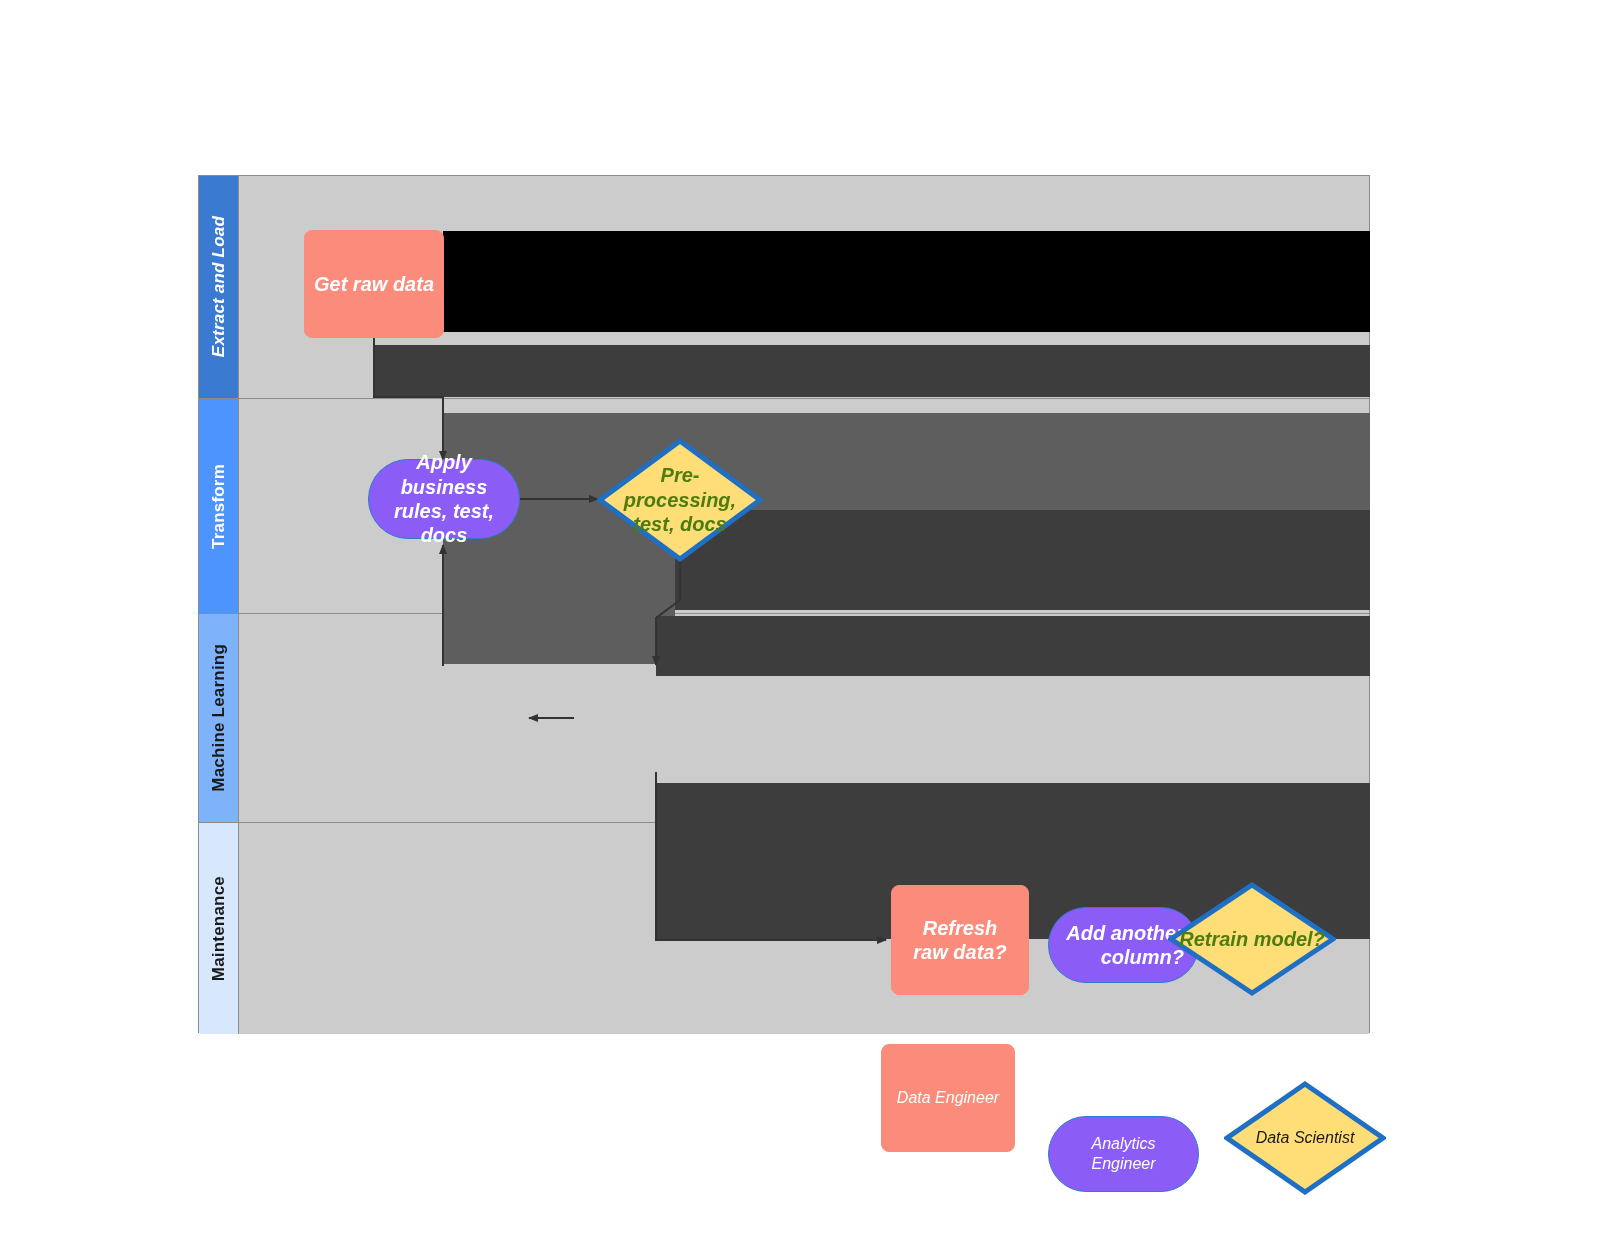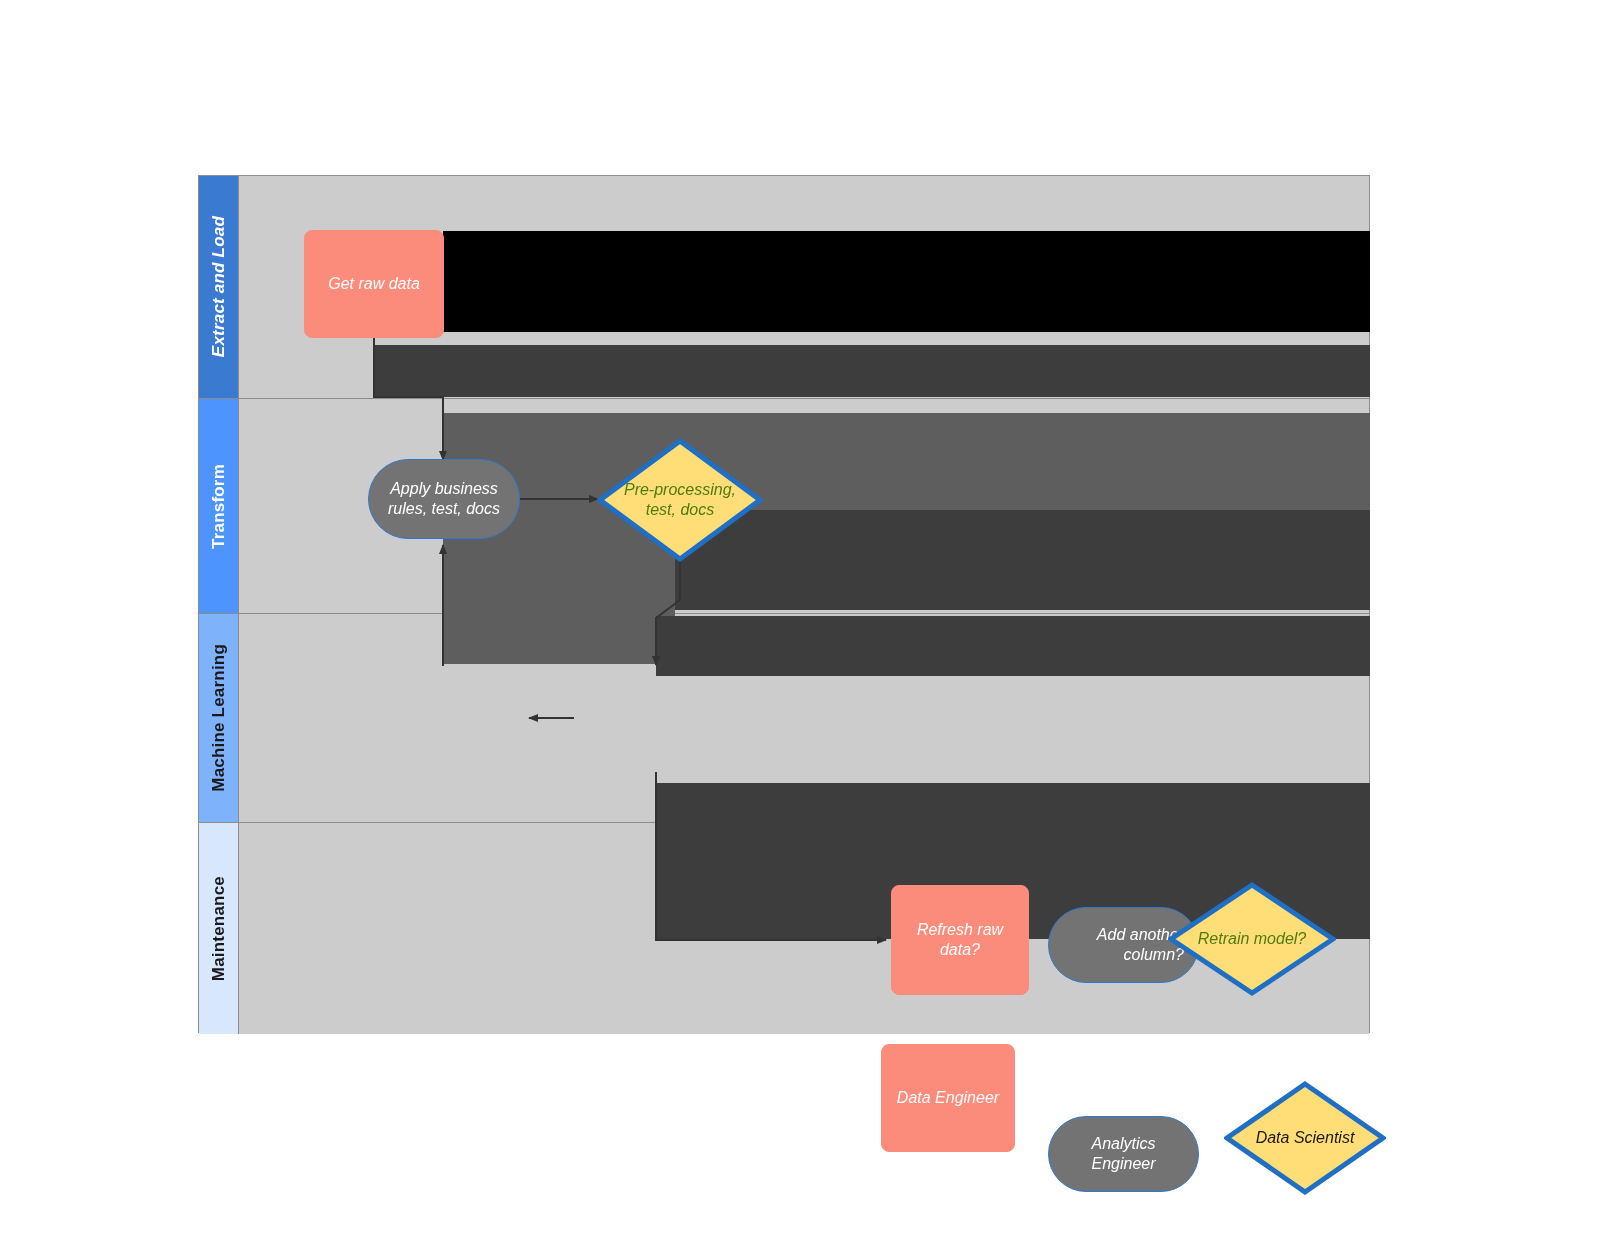--- a/index.html
+++ b/index.html
@@ -70,36 +70,37 @@
   .lh-maint { background: #d7e7fd; }
   .lh-maint span { color: #1a1a1a; }
 
   
   .node {
     position: absolute;
     display: flex;
     align-items: center;
     justify-content: center;
     text-align: center;
-    font-size: 16px;
+    font-size: 20px;
     font-style: italic;
     line-height: 1.22;
     box-sizing: border-box;
     z-index: 6;
+    font-weight: bold;
   }
 
   .shape-rect {
     background: #fb8c7c;
     border: 1px solid #fb8c7c;
     border-radius: 8px;
     color: #ffffff;
   }
 
   .shape-stadium {
-    background: #737373;
+    background: #8b5cf6;
     border: 1px solid #2d7bd0;
     border-radius: 999px;
     color: #ffffff;
   }
 
   .shape-diamond {
     background: transparent;
     border: none;
     color: #4d7c0f;
   }

